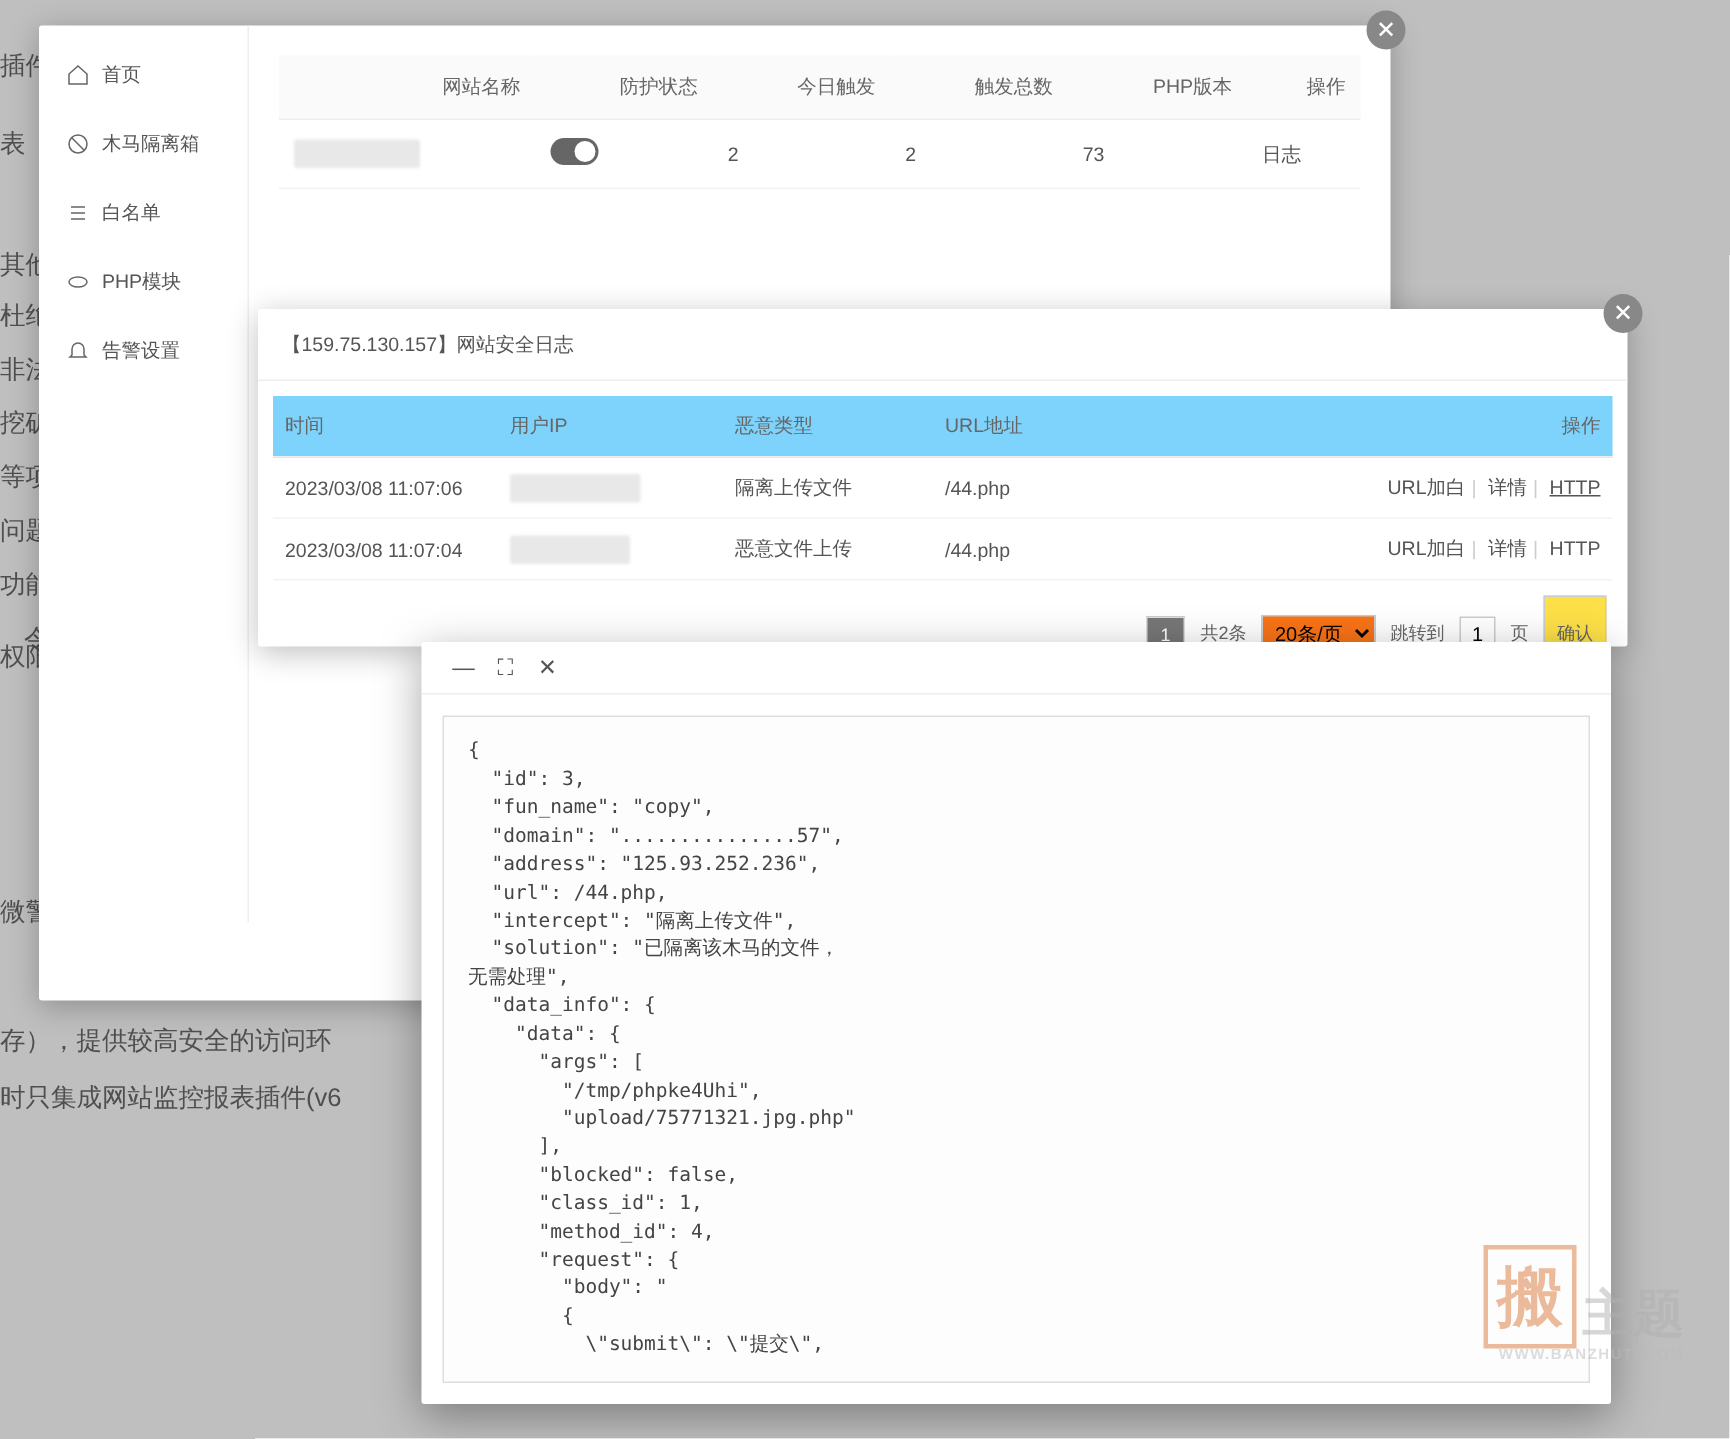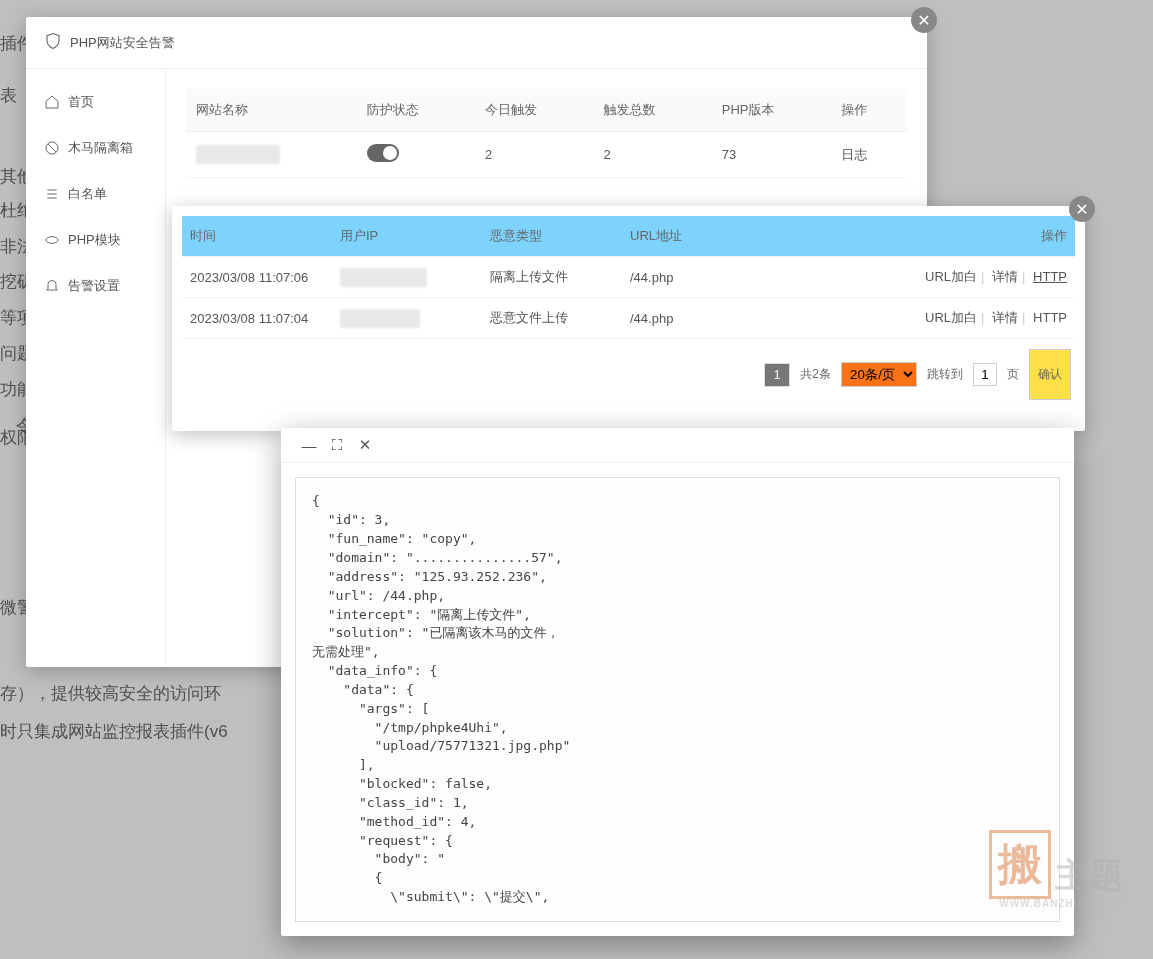--- a/index.html
+++ b/index.html
@@ -23,21 +23,21 @@
 .modal1 { position: absolute; left: 26px; top: 17px; width: 901px; height: 650px; background: #fff; border-radius: 2px; box-shadow: 0 4px 20px rgba(0,0,0,0.25); }
 .m1-close { position: absolute; right: -10px; top: -10px; width: 26px; height: 26px; border-radius: 50%; background: #888; color: #fff; display: flex; align-items: center; justify-content: center; font-size: 16px; cursor: pointer; }
 .m1-header { height: 52px; border-bottom: 1px solid #eee; display: flex; align-items: center; padding: 0 18px; gap: 8px; color: #555; }
 .m1-body { display: flex; height: calc(100% - 52px); }
 .sidebar { width: 140px; border-right: 1px solid #eee; padding-top: 10px; }
 .sb-item { display: flex; align-items: center; gap: 8px; padding: 14px 18px; cursor: pointer; color: #555; }
 .sb-item.active { background: #f7f7f7; font-weight: bold; border-left: 3px solid #20a53a; padding-left: 15px; }
 .sb-icon { width: 16px; height: 16px; display: inline-block; }
 .m1-main { flex: 1; padding: 20px; }
 .tbl1 { width: 100%; border-collapse: collapse; }
-.tbl1 th { text-align: left; padding: 12px 10px; color: #666; background: #fafafa; border-bottom: 1px solid #eee; font-weight: normal; }
+.tbl1 th { text-align: right; padding: 12px 10px; color: #666; background: #fafafa; border-bottom: 1px solid #eee; font-weight: normal; }
 .tbl1 td { padding: 12px 10px; border-bottom: 1px solid #f2f2f2; color: #555; }
 .toggle { width: 32px; height: 18px; background: #666; border-radius: 9px; position: relative; display: inline-block; }
 .toggle::after { content: ""; position: absolute; right: 2px; top: 2px; width: 14px; height: 14px; background: #fff; border-radius: 50%; }
 .blur { background: #e8e8e8; color: #e8e8e8; border-radius: 2px; padding: 2px 4px; filter: blur(1px); }
 
 
 .modal2 { position: absolute; left: 172px; top: 206px; width: 913px; height: 225px; background: #fff; box-shadow: 0 4px 20px rgba(0,0,0,0.25); border-radius: 2px; }
 .m2-close { position: absolute; right: -10px; top: -10px; width: 26px; height: 26px; border-radius: 50%; background: #888; color: #fff; display: flex; align-items: center; justify-content: center; font-size: 16px; cursor: pointer; }
 .m2-header { height: 48px; display: flex; align-items: center; padding: 0 16px; color: #555; border-bottom: 1px solid #eee; }
 .m2-body { padding: 10px 10px 8px; }
@@ -86,26 +86,20 @@
 <div class="bg-text bg-t10">令号</div>
 <div class="bg-text bg-t11">权限</div>
 <div class="bg-text bg-t13">微警</div>
 <div class="bg-text bg-t14">存），提供较高安全的访问环</div>
 <div class="bg-text bg-t15">时只集成网站监控报表插件(v6</div>
 
 <div class="dim"></div>
 
 <div class="modal1">
   <div class="m1-close">✕</div>
-  <div class="m1-header">
-    <span><svg viewBox="0 0 24 24">
-          <path d="M12 2l8 3v6c0 5-3.5 9-8 11-4.5-2-8-6-8-11V5z"></path>
-        </svg></span>
-    <span>PHP网站安全告警</span>
-  </div>
   <div class="m1-body">
     <div class="sidebar">
       <div class="sb-item">
         <span class="sb-icon"><svg viewBox="0 0 24 24">
               <path d="M3 11l9-8 9 8v10H3z"></path>
             </svg></span>
         <span>首页</span>
       </div>
       <div class="sb-item">
         <span class="sb-icon"><svg viewBox="0 0 24 24">
@@ -155,20 +149,23 @@
           <td><span class="oplink">日志</span></td>
         </tr>
           </tbody>
       </table>
     </div>
   </div>
 </div>
 
 <div class="modal2">
   <div class="m2-close">✕</div>
+  <div class="m2-header">
+    <span>【159.75.130.157】网站安全日志</span>
+  </div>
   <div class="m2-body">
     <table class="tbl2">
       <thead>
           <tr>
         <th style="width:150px">时间</th>
         <th style="width:150px">用户IP</th>
         <th style="width:140px">恶意类型</th>
         <th>URL地址</th>
         <th class="ops">操作</th>
       </tr>

